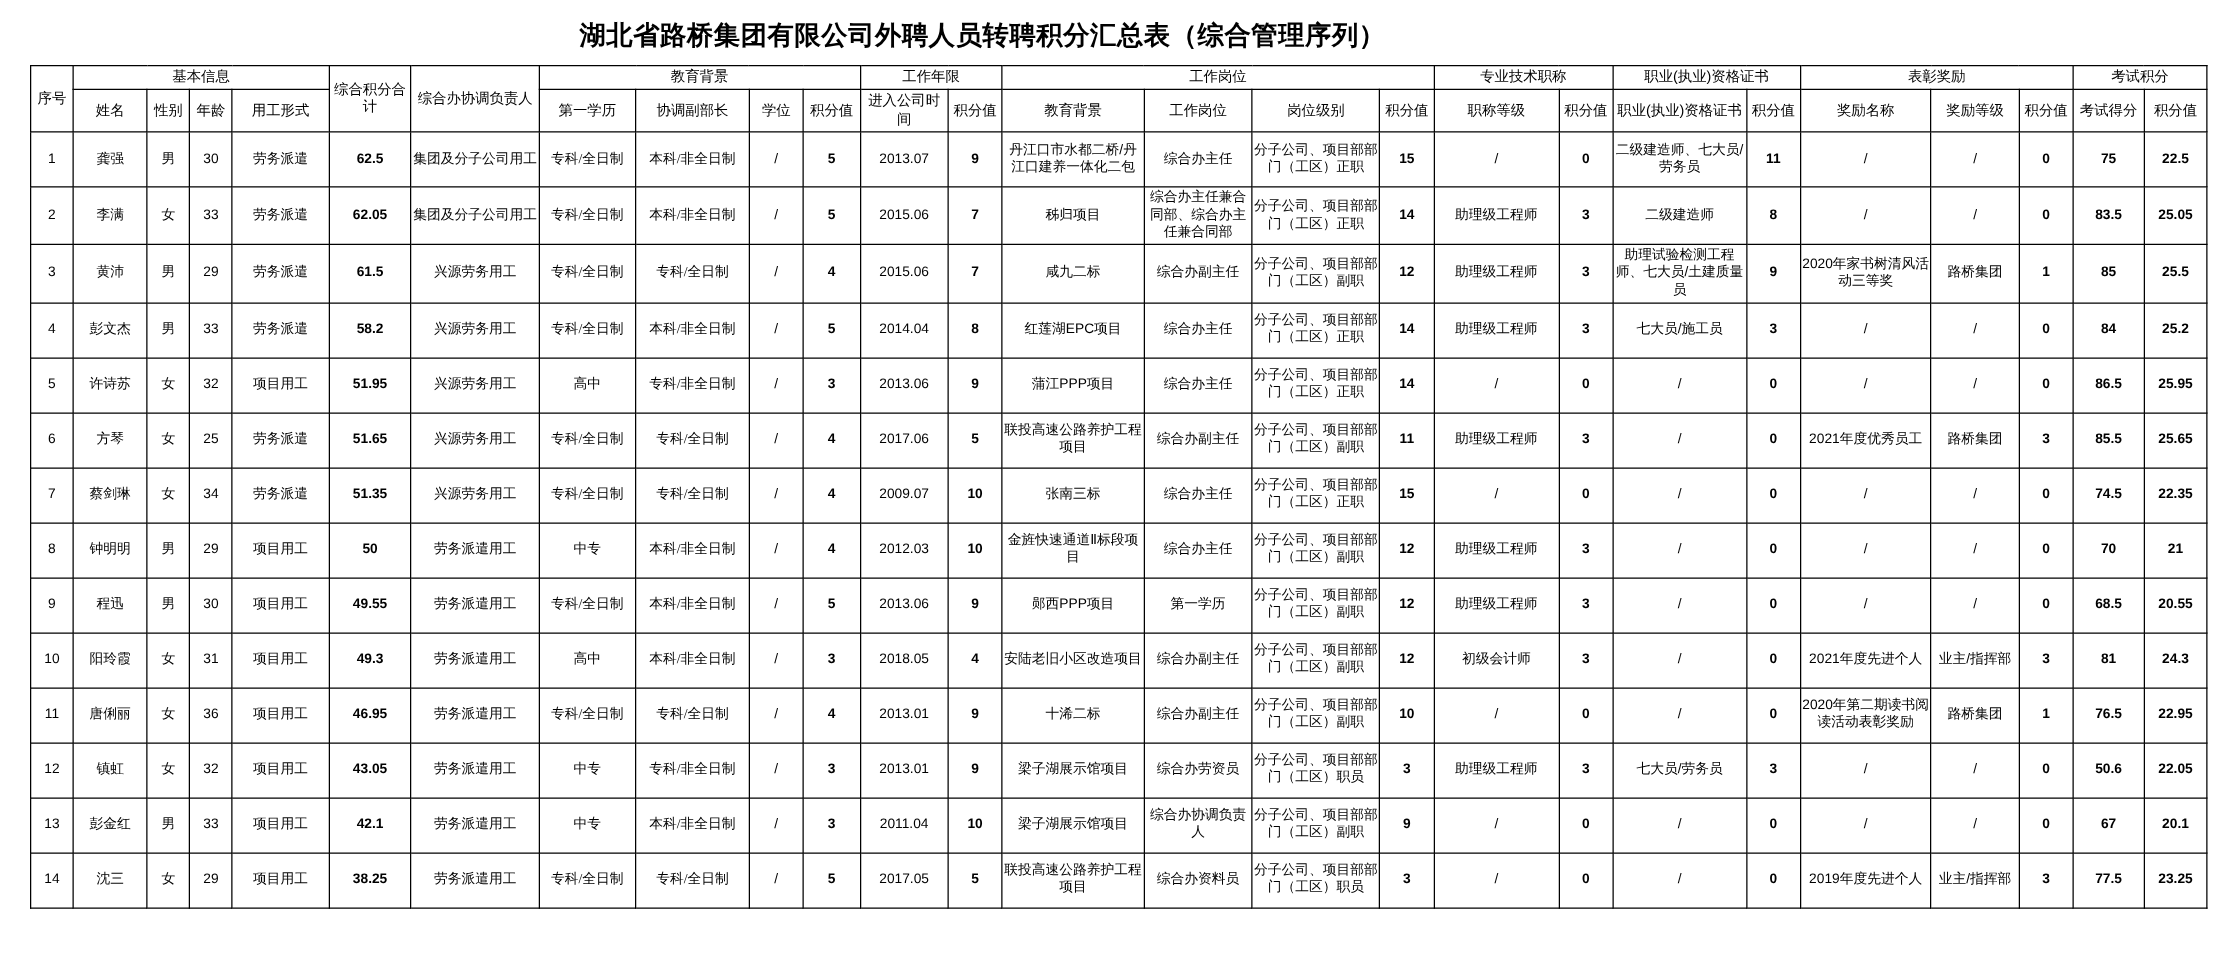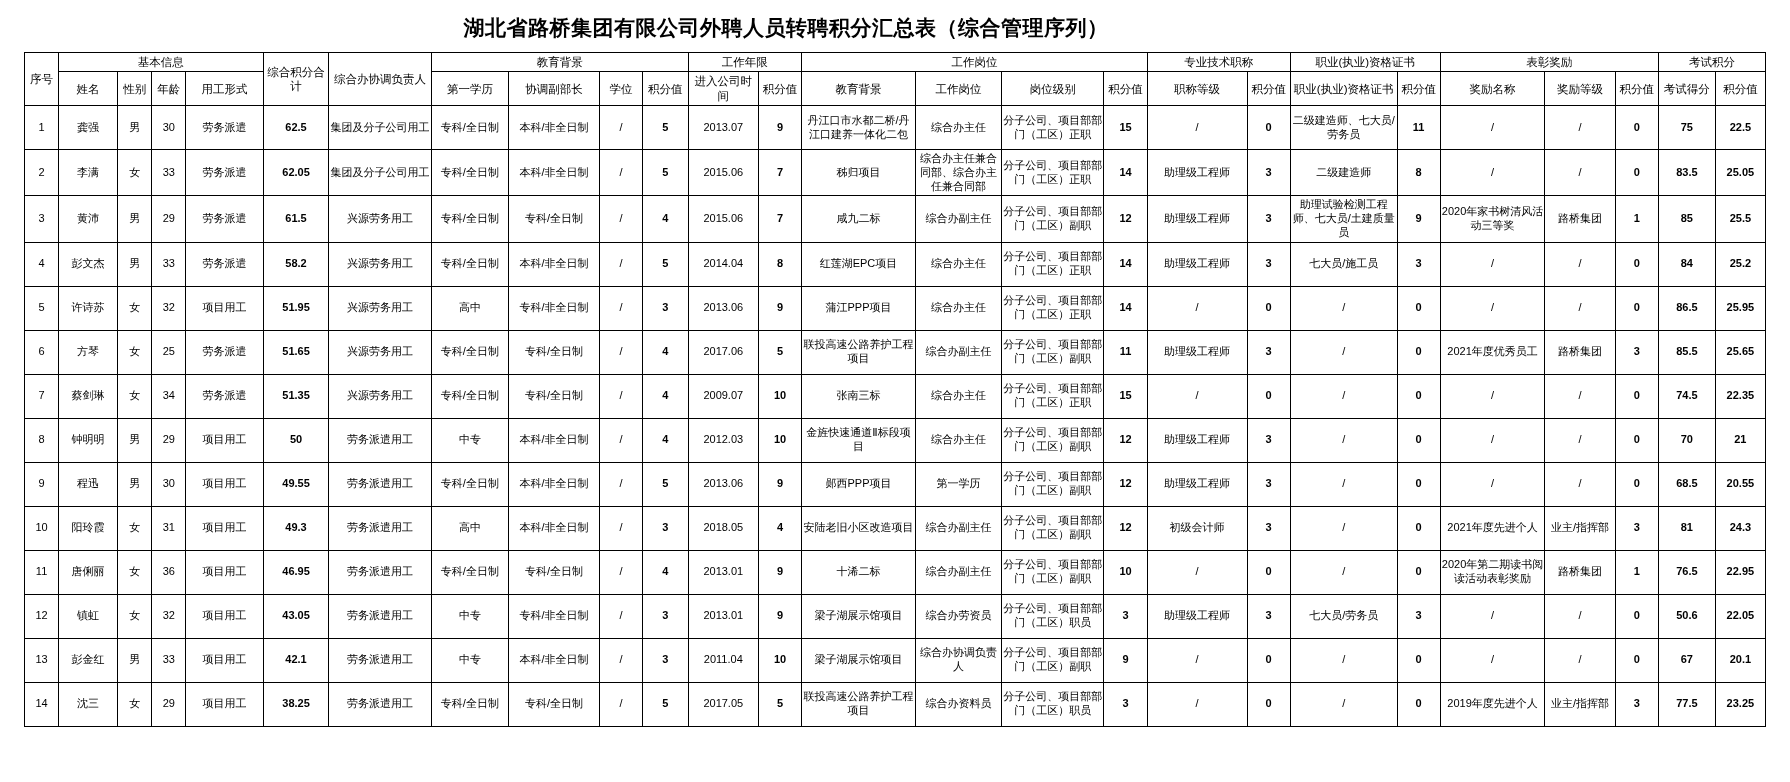--- a/index.html
+++ b/index.html
@@ -47,21 +47,21 @@
     font-size: 11.5px;
   }
   .hdr-group { font-size: 12px; }
   .hdr-sub { font-size: 11.5px; }
   td.num, td.score {
     font-weight: bold;
     font-size: 12px;
   }
   td.idx { font-size: 12px; }
   td.name { font-size: 12px; }
-  td.small { font-size: 10.5px; }
+  td.small { font-size: 10.5px; font-family: Liberation Serif, serif; }
   td.tiny { font-size: 10px; }
   .rowh { height: 44px; }
 </style>
 </head>
 <body>
 
 <div class="page">
 
   <div class="doc-title">湖北省路桥集团有限公司外聘人员转聘积分汇总表（综合管理序列）</div>
 

